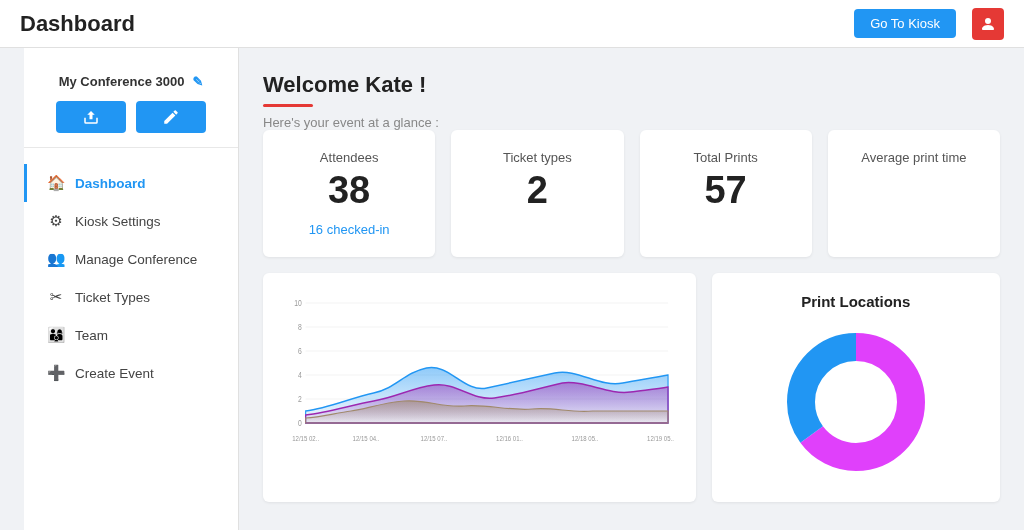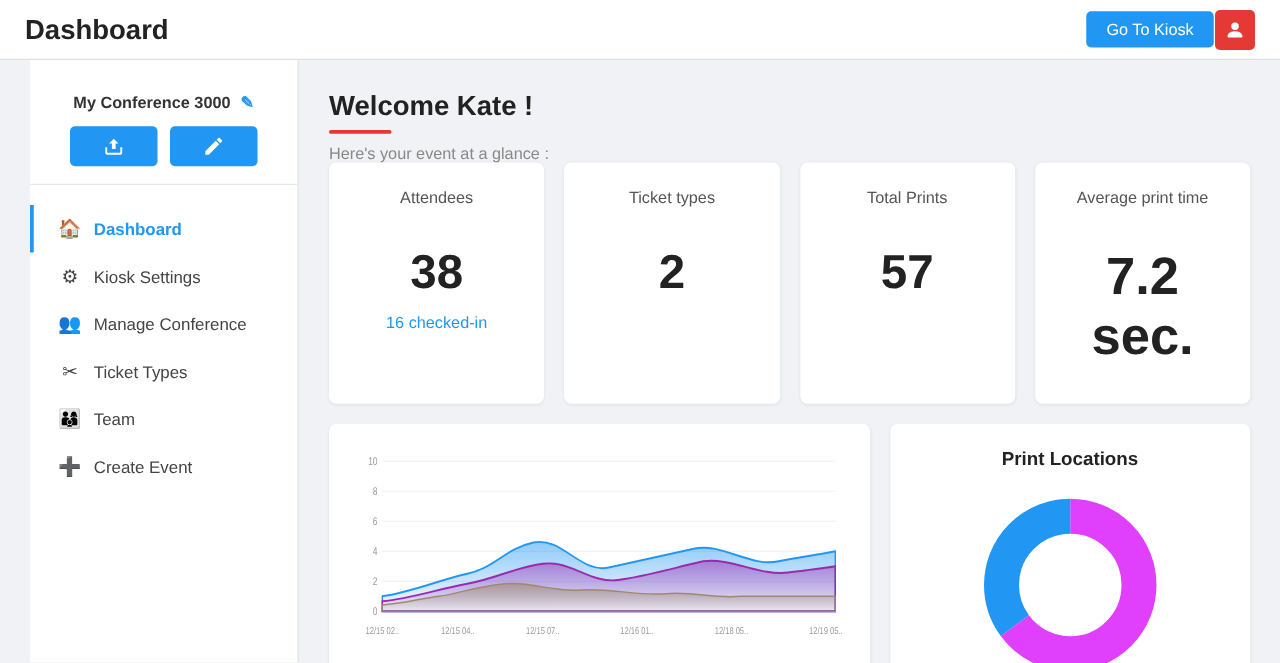--- a/index.html
+++ b/index.html
@@ -16,21 +16,21 @@
       height: 48px;
     }
     .header-title {
       font-size: 22px;
       font-weight: 700;
       color: #222;
     }
     .header-actions {
       display: flex;
       align-items: center;
-      gap: 1px;
+      gap: 16px;
     }
     .btn-kiosk {
       background: #2196f3;
       color: #fff;
       border: none;
       border-radius: 4px;
       padding: 7px 16px;
       font-size: 13px;
       cursor: pointer;
       font-weight: 500;
@@ -166,21 +166,21 @@
       background: #fff;
       border-radius: 6px;
       padding: 20px;
       text-align: center;
       box-shadow: 0 1px 3px rgba(0,0,0,0.07);
     }
     .stat-label {
       font-size: 13px;
       color: #555;
       font-weight: 500;
-      margin-bottom: 32px;
+      margin-bottom: 4px;
     }
     .stat-value {
       font-size: 38px;
       font-weight: 700;
       color: #222;
       margin-bottom: 10px;
     }
     .stat-sub {
       font-size: 13px;
       color: #2196f3;
@@ -307,21 +307,20 @@
       <div class="stat-card">
         <div class="stat-label">Ticket types</div>
         <div class="stat-value">2</div>
       </div>
       <div class="stat-card">
         <div class="stat-label">Total Prints</div>
         <div class="stat-value">57</div>
       </div>
       <div class="stat-card">
         <div class="stat-label">Average print time</div>
-        <div class="stat-value stat-value-lg">7.2 sec.</div>
       </div>
     </div>
 
     <div class="charts-row">
 
       <div class="chart-card">
         <div class="badge-chart-area">
           <svg viewBox="0 0 520 160" preserveAspectRatio="none">
 
             <line x1="30" y1="10" x2="510" y2="10" stroke="#e0e0e0" stroke-width="0.5"></line>

